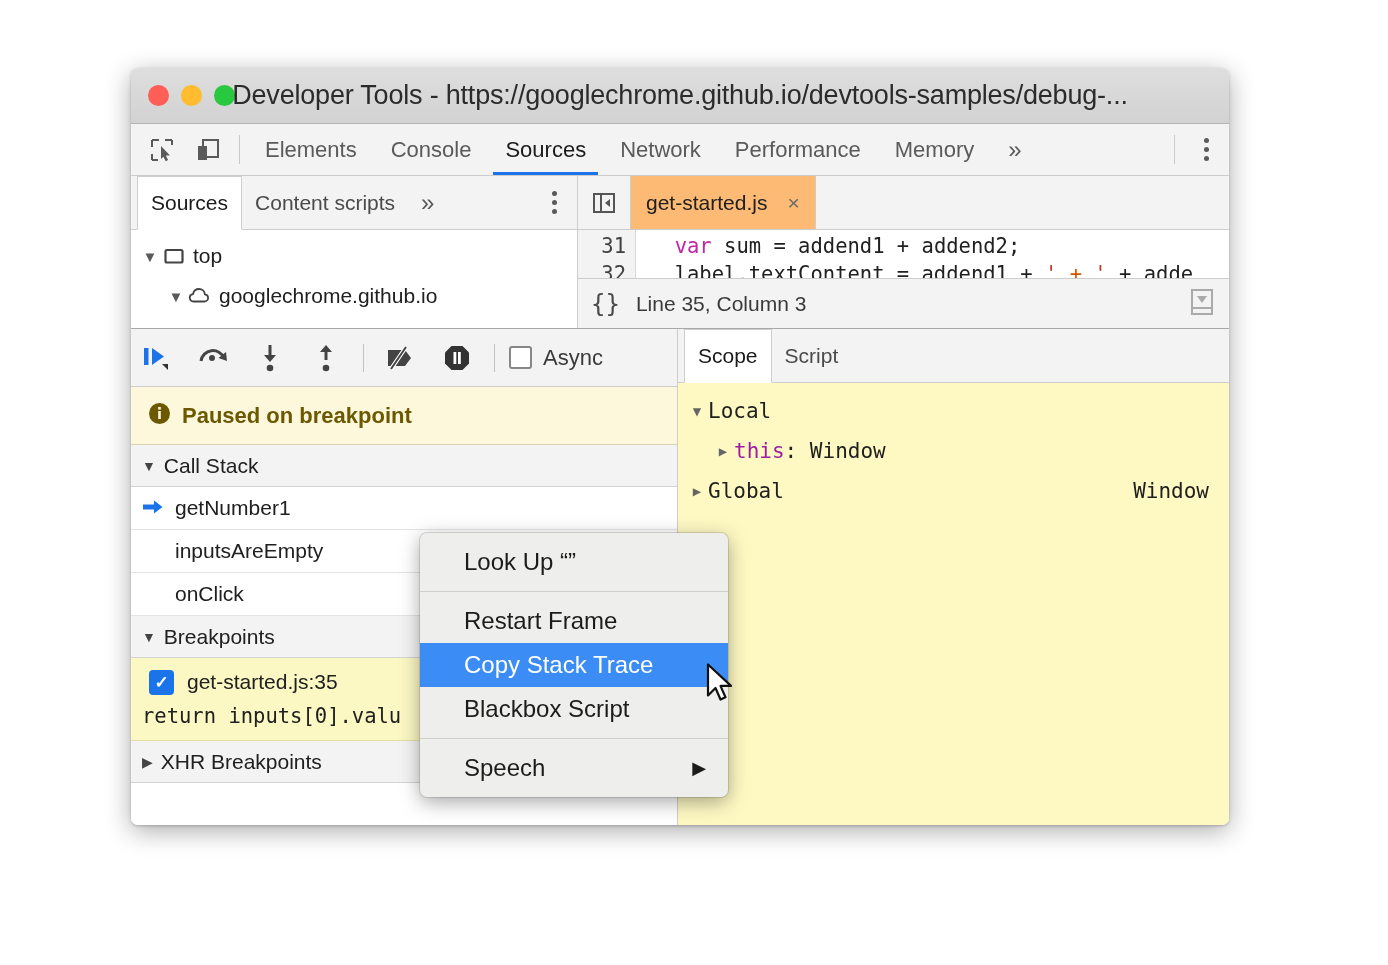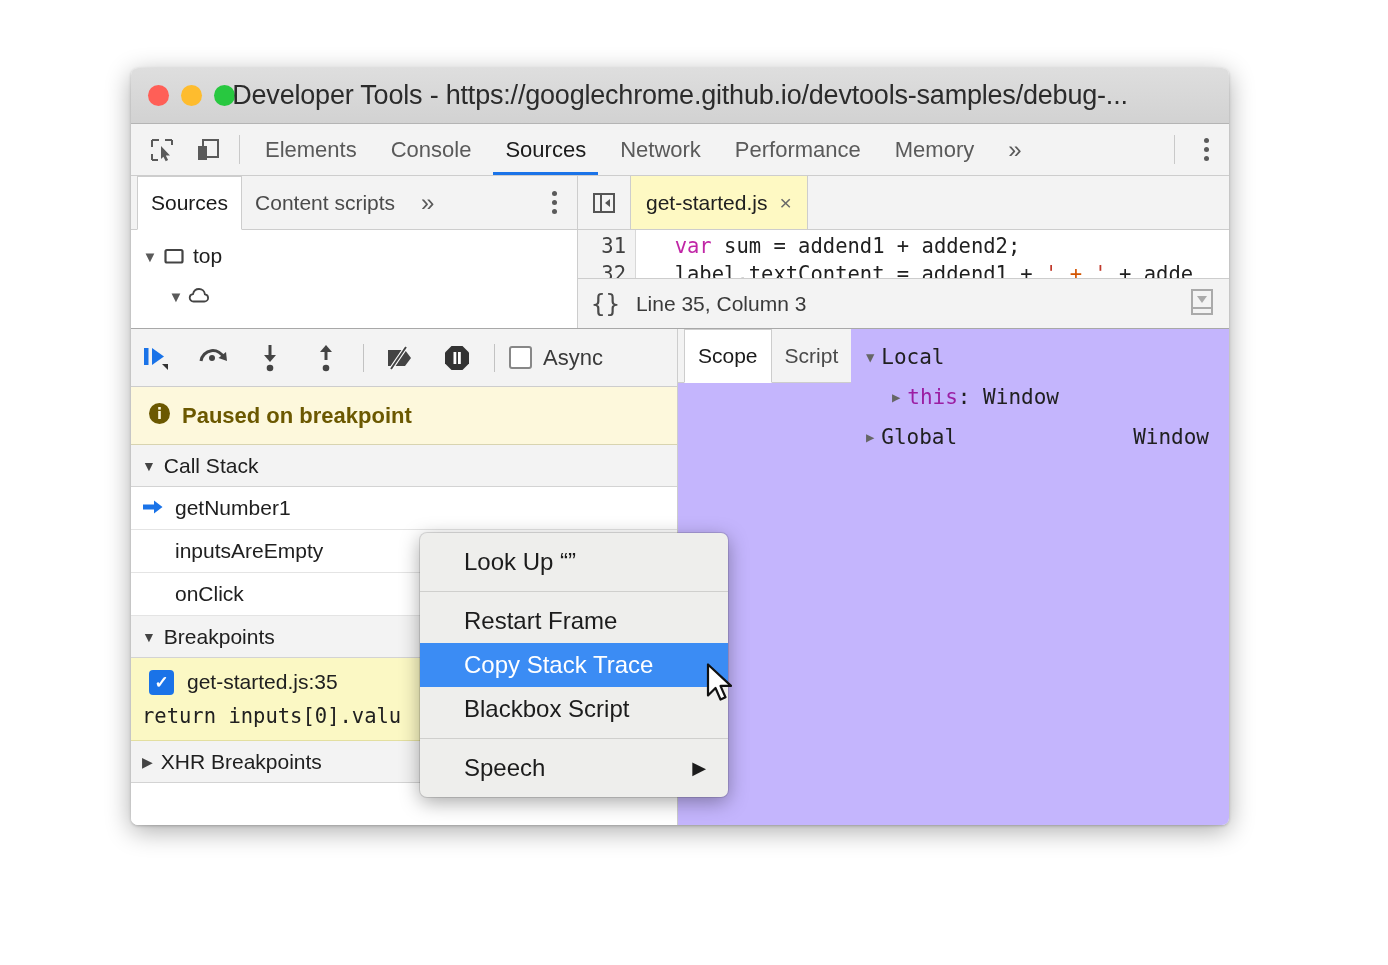--- a/index.html
+++ b/index.html
@@ -91,22 +91,22 @@
   .tlabel { padding-left: 6px; }
   .ticon { width: 26px; display: flex; align-items: center; justify-content: center; }
 
   #editor-pane { flex: 1; display: flex; flex-direction: column; min-width: 0; background: #fff; }
   #editor-tabs {
     height: 54px; flex: 0 0 54px; background: #f3f3f3;
     border-bottom: 1px solid #cdcdcd; display: flex; align-items: stretch;
   }
   #collapse-btn { width: 52px; display: flex; align-items: center; justify-content: center; cursor: pointer; }
   .file-tab {
-    display: flex; align-items: center; gap: 12px; padding: 0 15px;
-    background: #fef9c3; border-left: 1px solid #cdcdcd; border-right: 1px solid #cdcdcd;
+    display: flex; align-items: center; gap: 20px; padding: 0 15px;
+    background: #fdba74; border-left: 1px solid #cdcdcd; border-right: 1px solid #cdcdcd;
     font-size: 21px; color: #202020; cursor: pointer;
   }
   .tab-close { font-size: 21px; color: #6a6a6a; cursor: pointer; }
 
   #code { flex: 1; display: flex; overflow: hidden; font-family: "DejaVu Sans Mono", monospace; font-size: 20.5px; }
   #gutter {
     width: 58px; flex: 0 0 58px; background: #f3f3f3; border-right: 1px solid #d8d8d8;
     text-align: right; padding-right: 9px; color: #404040; padding-top: 2px;
   }
   #gutter div, #codetext div { height: 28px; line-height: 28px; white-space: pre; }
@@ -166,21 +166,21 @@
     width: 25px; height: 25px; border-radius: 4px; background: #1a73e8;
     display: flex; align-items: center; justify-content: center;
     color: #fff; font-size: 17px; font-weight: bold;
   }
   #bp-name { font-size: 21px; color: #202020; }
   #bp-code {
     font-family: "DejaVu Sans Mono", monospace; font-size: 20.5px; color: #202020;
     padding-left: 11px; height: 32px; line-height: 32px; white-space: nowrap; overflow: hidden;
   }
 
-  #debug-right { flex: 1; display: flex; flex-direction: row; min-width: 0; background: #c4b5fd; }
+  #debug-right { flex: 1; display: flex; flex-direction: column; min-width: 0; background: #fef9c3; }
   #scope-tabs {
     height: 54px; flex: 0 0 54px; background: #f3f3f3; border-bottom: 1px solid #cdcdcd;
     display: flex; align-items: stretch; padding-left: 6px;
   }
   #scope-body { flex: 1; padding-top: 8px; font-family: "DejaVu Sans Mono", monospace; font-size: 21px; color: #202020; overflow: hidden; }
   .srow { display: flex; align-items: center; height: 40px; cursor: pointer; }
   .stri { width: 22px; flex: 0 0 22px; text-align: center; font-size: 14px; color: #666; }
   .sname { white-space: pre; }
   .sthis { color: #9b1ea3; }
   .sval-right { margin-left: auto; padding-right: 20px; }
@@ -296,20 +296,21 @@
           </span>
           <span class="tlabel">top</span>
         </div>
         <div class="trow" style="padding-left:34px">
           <span class="tri">▼</span>
           <span class="ticon">
             <svg width="24" height="20" viewBox="0 0 24 20">
                 <path d="M5.5 15.5c-2.2 0-3.8-1.7-3.8-3.7 0-1.9 1.4-3.5 3.3-3.7C5.6 5.2 8 3 11 3c3.1 0 5.6 2.3 5.9 5.3 1.8.2 3.2 1.8 3.2 3.6 0 2-1.7 3.6-3.8 3.6z" stroke="#444" stroke-width="1.8" fill="none"></path>
               </svg>
           </span>
+          <span class="tlabel">googlechrome.github.io</span>
         </div>
         <div class="trow" style="padding-left:60px">
           <span class="tri">▼</span>
           <span class="ticon">
             <svg width="24" height="20" viewBox="0 0 24 20">
                 <path d="M2 4h7l2 2.4h11V17H2z" fill="#6aa9e8"></path>
               </svg>
           </span>
           <span class="tlabel">devtools-samples/debug-js</span>
         </div>

